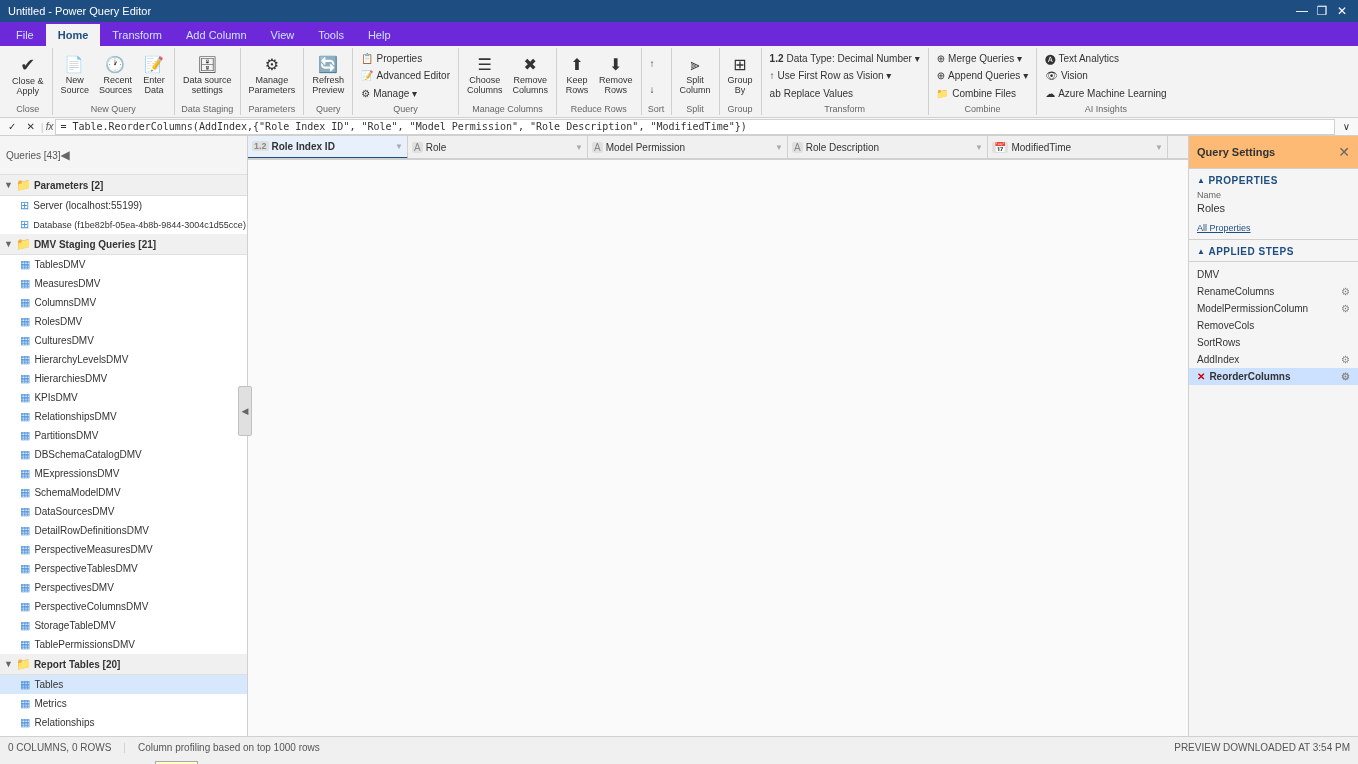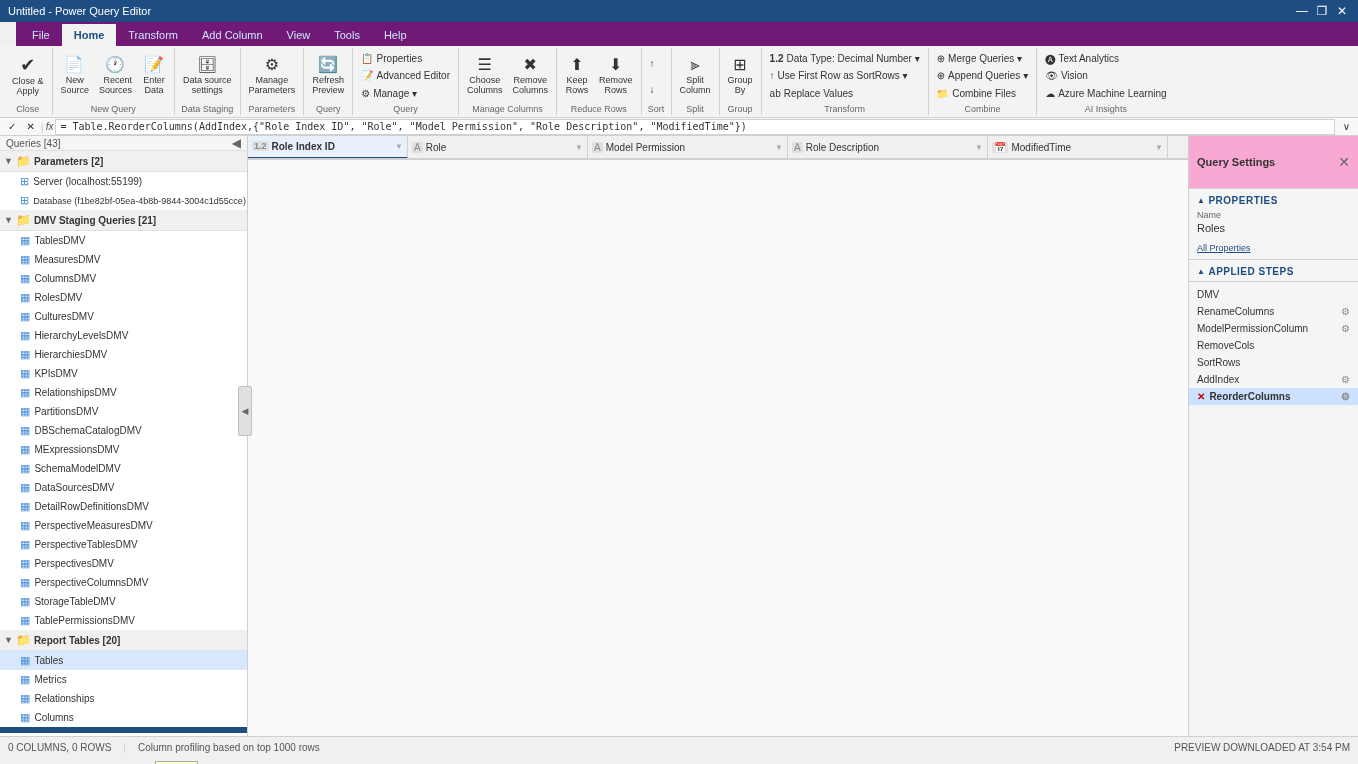--- a/index.html
+++ b/index.html
@@ -21,25 +21,24 @@
       width: 16px; height: 16px;
       background: transparent;
       border: none;
       color: white;
       cursor: pointer;
       font-size: 12px;
       display: flex; align-items: center; justify-content: center;
     }
     .ribbon-tabs {
       display: flex;
-      background: #701a75;
+      background: #6d28d9;
       height: 24px;
       align-items: flex-end;
       padding: 0 4px;
-      margin-left: 16px;
     }
     .ribbon-tab {
       padding: 3px 12px;
       font-size: 11px;
       color: #cce4ff;
       cursor: pointer;
       background: transparent;
       border: none;
       height: 22px;
     }
@@ -125,27 +124,25 @@
       width: 248px;
       background: white;
       border-right: 1px solid #d0d0d0;
       display: flex;
       flex-direction: column;
       overflow: hidden;
     }
     .queries-header {
       display: flex;
       align-items: center;
-      justify-content: space-between;
-      padding: 0 6px;
+      padding: 12px 6px;
       font-size: 10px;
       color: #555;
       border-bottom: 1px solid #e0e0e0;
       background: #f5f5f5;
-      gap: 40px;
     }
     .queries-list {
       flex: 1;
       overflow-y: auto;
       overflow-x: hidden;
     }
     .queries-list::-webkit-scrollbar { width: 8px; }
     .queries-list::-webkit-scrollbar-track { background: #f0f0f0; }
     .queries-list::-webkit-scrollbar-thumb { background: #c0c0c0; }
 
@@ -241,26 +238,26 @@
       background: #f5f5f5;
       border-left: 1px solid #d0d0d0;
       display: flex;
       flex-direction: column;
       overflow: hidden;
     }
     .settings-header {
       display: flex;
       align-items: center;
       justify-content: space-between;
-      padding: 18px 8px;
+      padding: 8px 8px;
       font-size: 11px;
       font-weight: 600;
       color: #333;
       border-bottom: 1px solid #d0d0d0;
-      background: #f9a8d4;
+      background: #fdba74;
     }
     .settings-close { cursor: pointer; color: #666; font-size: 14px; background: none; border: none; }
 
     .settings-section {
       padding: 6px 8px;
       border-bottom: 1px solid #d0d0d0;
     }
     .settings-section-title {
       font-size: 10px;
       font-weight: 700;
@@ -535,21 +532,21 @@
 
   <div class="ribbon-group" style="min-width:80px">
     <div class="ribbon-group-buttons">
       <div class="ribbon-column">
         <button class="ribbon-btn-small">
           <span style="font-weight:bold;font-size:10px">1.2</span>
           <span>Data Type: Decimal Number ▾</span>
         </button>
         <button class="ribbon-btn-small">
           <span>↑</span>
-          <span>Use First Row as SortRows ▾</span>
+          <span>Use First Row as Vision ▾</span>
         </button>
         <button class="ribbon-btn-small">
           <span>ab</span>
           <span>Replace Values</span>
         </button>
       </div>
     </div>
     <div class="ribbon-group-label">Transform</div>
   </div>
 

